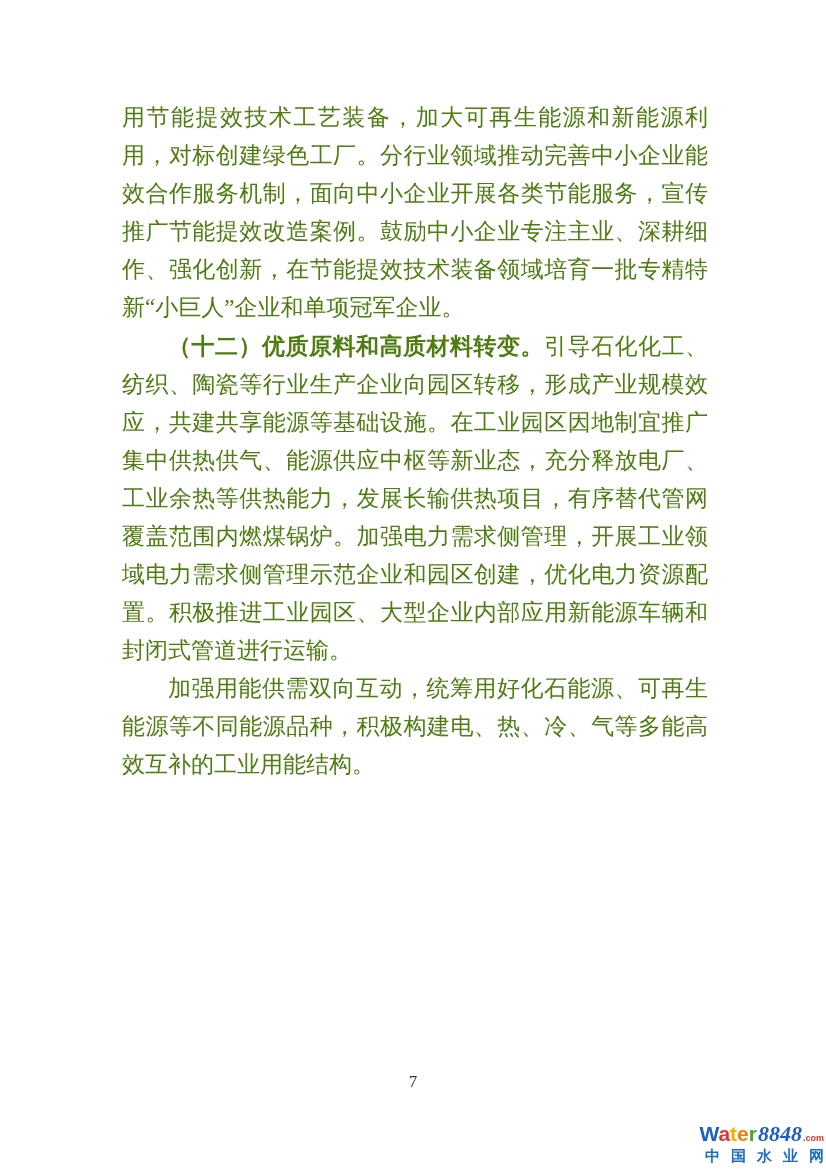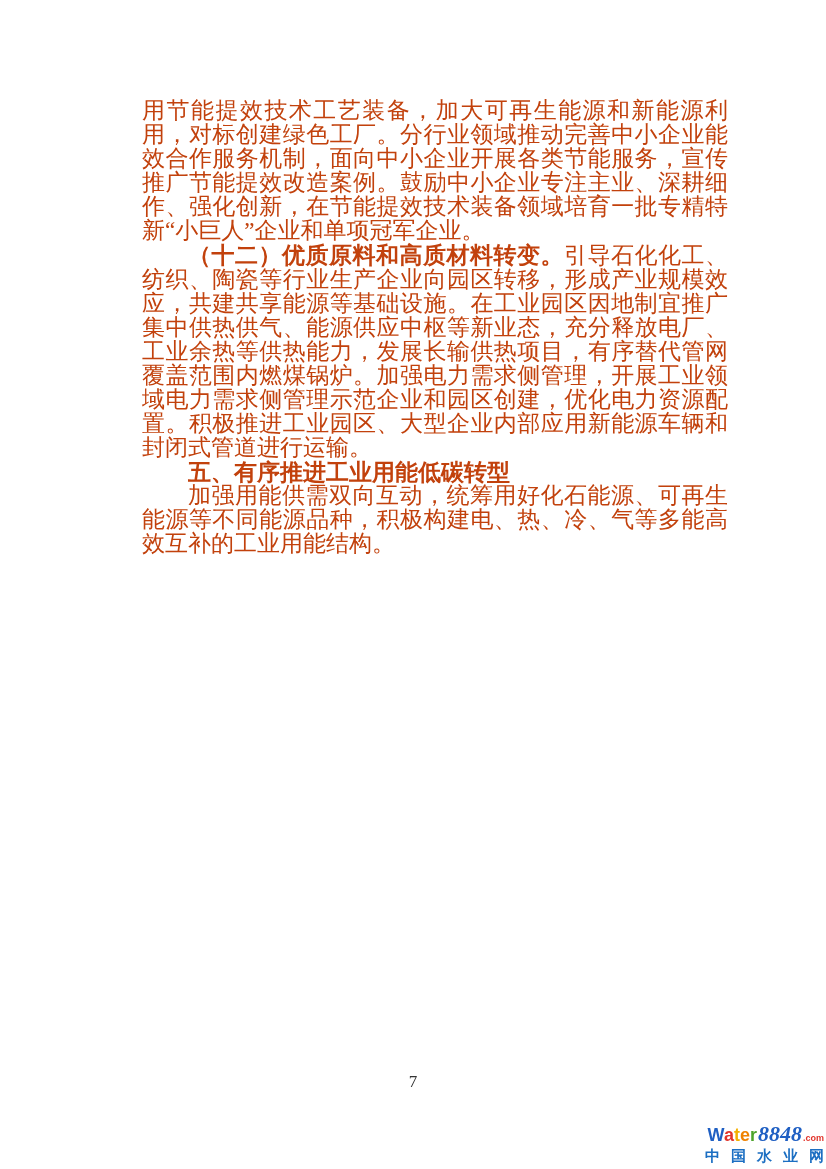--- a/index.html
+++ b/index.html
@@ -14,25 +14,24 @@
     background: #ffffff;
     overflow: hidden;
     font-family: "Liberation Serif", "DejaVu Serif", serif;
   }
   .doc-text {
     position: absolute;
     left: 122px;
     top: 99px;
     width: 586px;
     font-size: 23px;
-    line-height: 24px;
-    color: #c2410c;
+    line-height: 38px;
+    color: #4d7c0f;
     text-align: justify;
     text-justify: inter-character;
-    margin-left: 20px;
   }
   .para { margin: 0; }
   .para.indent { text-indent: 2em; }
   .para .lead {
     font-weight: bold;
     font-family: "Liberation Sans", "DejaVu Sans", sans-serif;
   }
   .para.heading {
     font-weight: bold;
     font-family: "Liberation Sans", "DejaVu Sans", sans-serif;
@@ -57,21 +56,21 @@
   }
   .logo-row1 {
     display: flex;
     align-items: baseline;
     justify-content: flex-end;
     white-space: nowrap;
   }
   .logo-water {
     font-family: "Liberation Sans", "DejaVu Sans", sans-serif;
     font-weight: bold;
-    font-size: 18px;
+    font-size: 21px;
     letter-spacing: 0px;
   }
   .logo-number {
     font-family: "Liberation Serif", "DejaVu Serif", serif;
     font-style: italic;
     font-weight: bold;
     font-size: 22px;
     margin-left: 1px;
     text-align: right;
   }
@@ -93,21 +92,20 @@
   }
 </style>
 </head>
 <body>
 
 <div class="page">
 
   <div class="doc-text">
       <p class="para"><span>用节能提效技术工艺装备，加大可再生能源和新能源利用，对标创建绿色工厂。分行业领域推动完善中小企业能效合作服务机制，面向中小企业开展各类节能服务，宣传推广节能提效改造案例。鼓励中小企业专注主业、深耕细作、强化创新，在节能提效技术装备领域培育一批专精特新“小巨人”企业和单项冠军企业。</span></p>
       <p class="para indent"><span class="lead">（十二）优质原料和高质材料转变。</span><span>引导石化化工、纺织、陶瓷等行业生产企业向园区转移，形成产业规模效应，共建共享能源等基础设施。在工业园区因地制宜推广集中供热供气、能源供应中枢等新业态，充分释放电厂、工业余热等供热能力，发展长输供热项目，有序替代管网覆盖范围内燃煤锅炉。加强电力需求侧管理，开展工业领域电力需求侧管理示范企业和园区创建，优化电力资源配置。积极推进工业园区、大型企业内部应用新能源车辆和封闭式管道进行运输。</span></p>
-      <p class="para indent heading"><span class="lead">五、有序推进工业用能低碳转型</span></p>
       <p class="para indent"><span>加强用能供需双向互动，统筹用好化石能源、可再生能源等不同能源品种，积极构建电、热、冷、气等多能高效互补的工业用能结构。</span></p>
     </div>
 
   <div class="page-number">7</div>
 
   <div class="logo">
     <div class="logo-row1">
       <span class="logo-water"><span style="color: rgb(31, 95, 195);">W</span><span style="color: rgb(226, 52, 43);">a</span><span style="color: rgb(244, 176, 0);">t</span><span style="color: rgb(239, 130, 0);">e</span><span style="color: rgb(76, 164, 44);">r</span></span>
       <span class="logo-number" style="color: rgb(31, 95, 195);">8848</span>
       <span class="logo-tld" style="color: rgb(226, 52, 43); margin-top: 9px;">.com</span>

